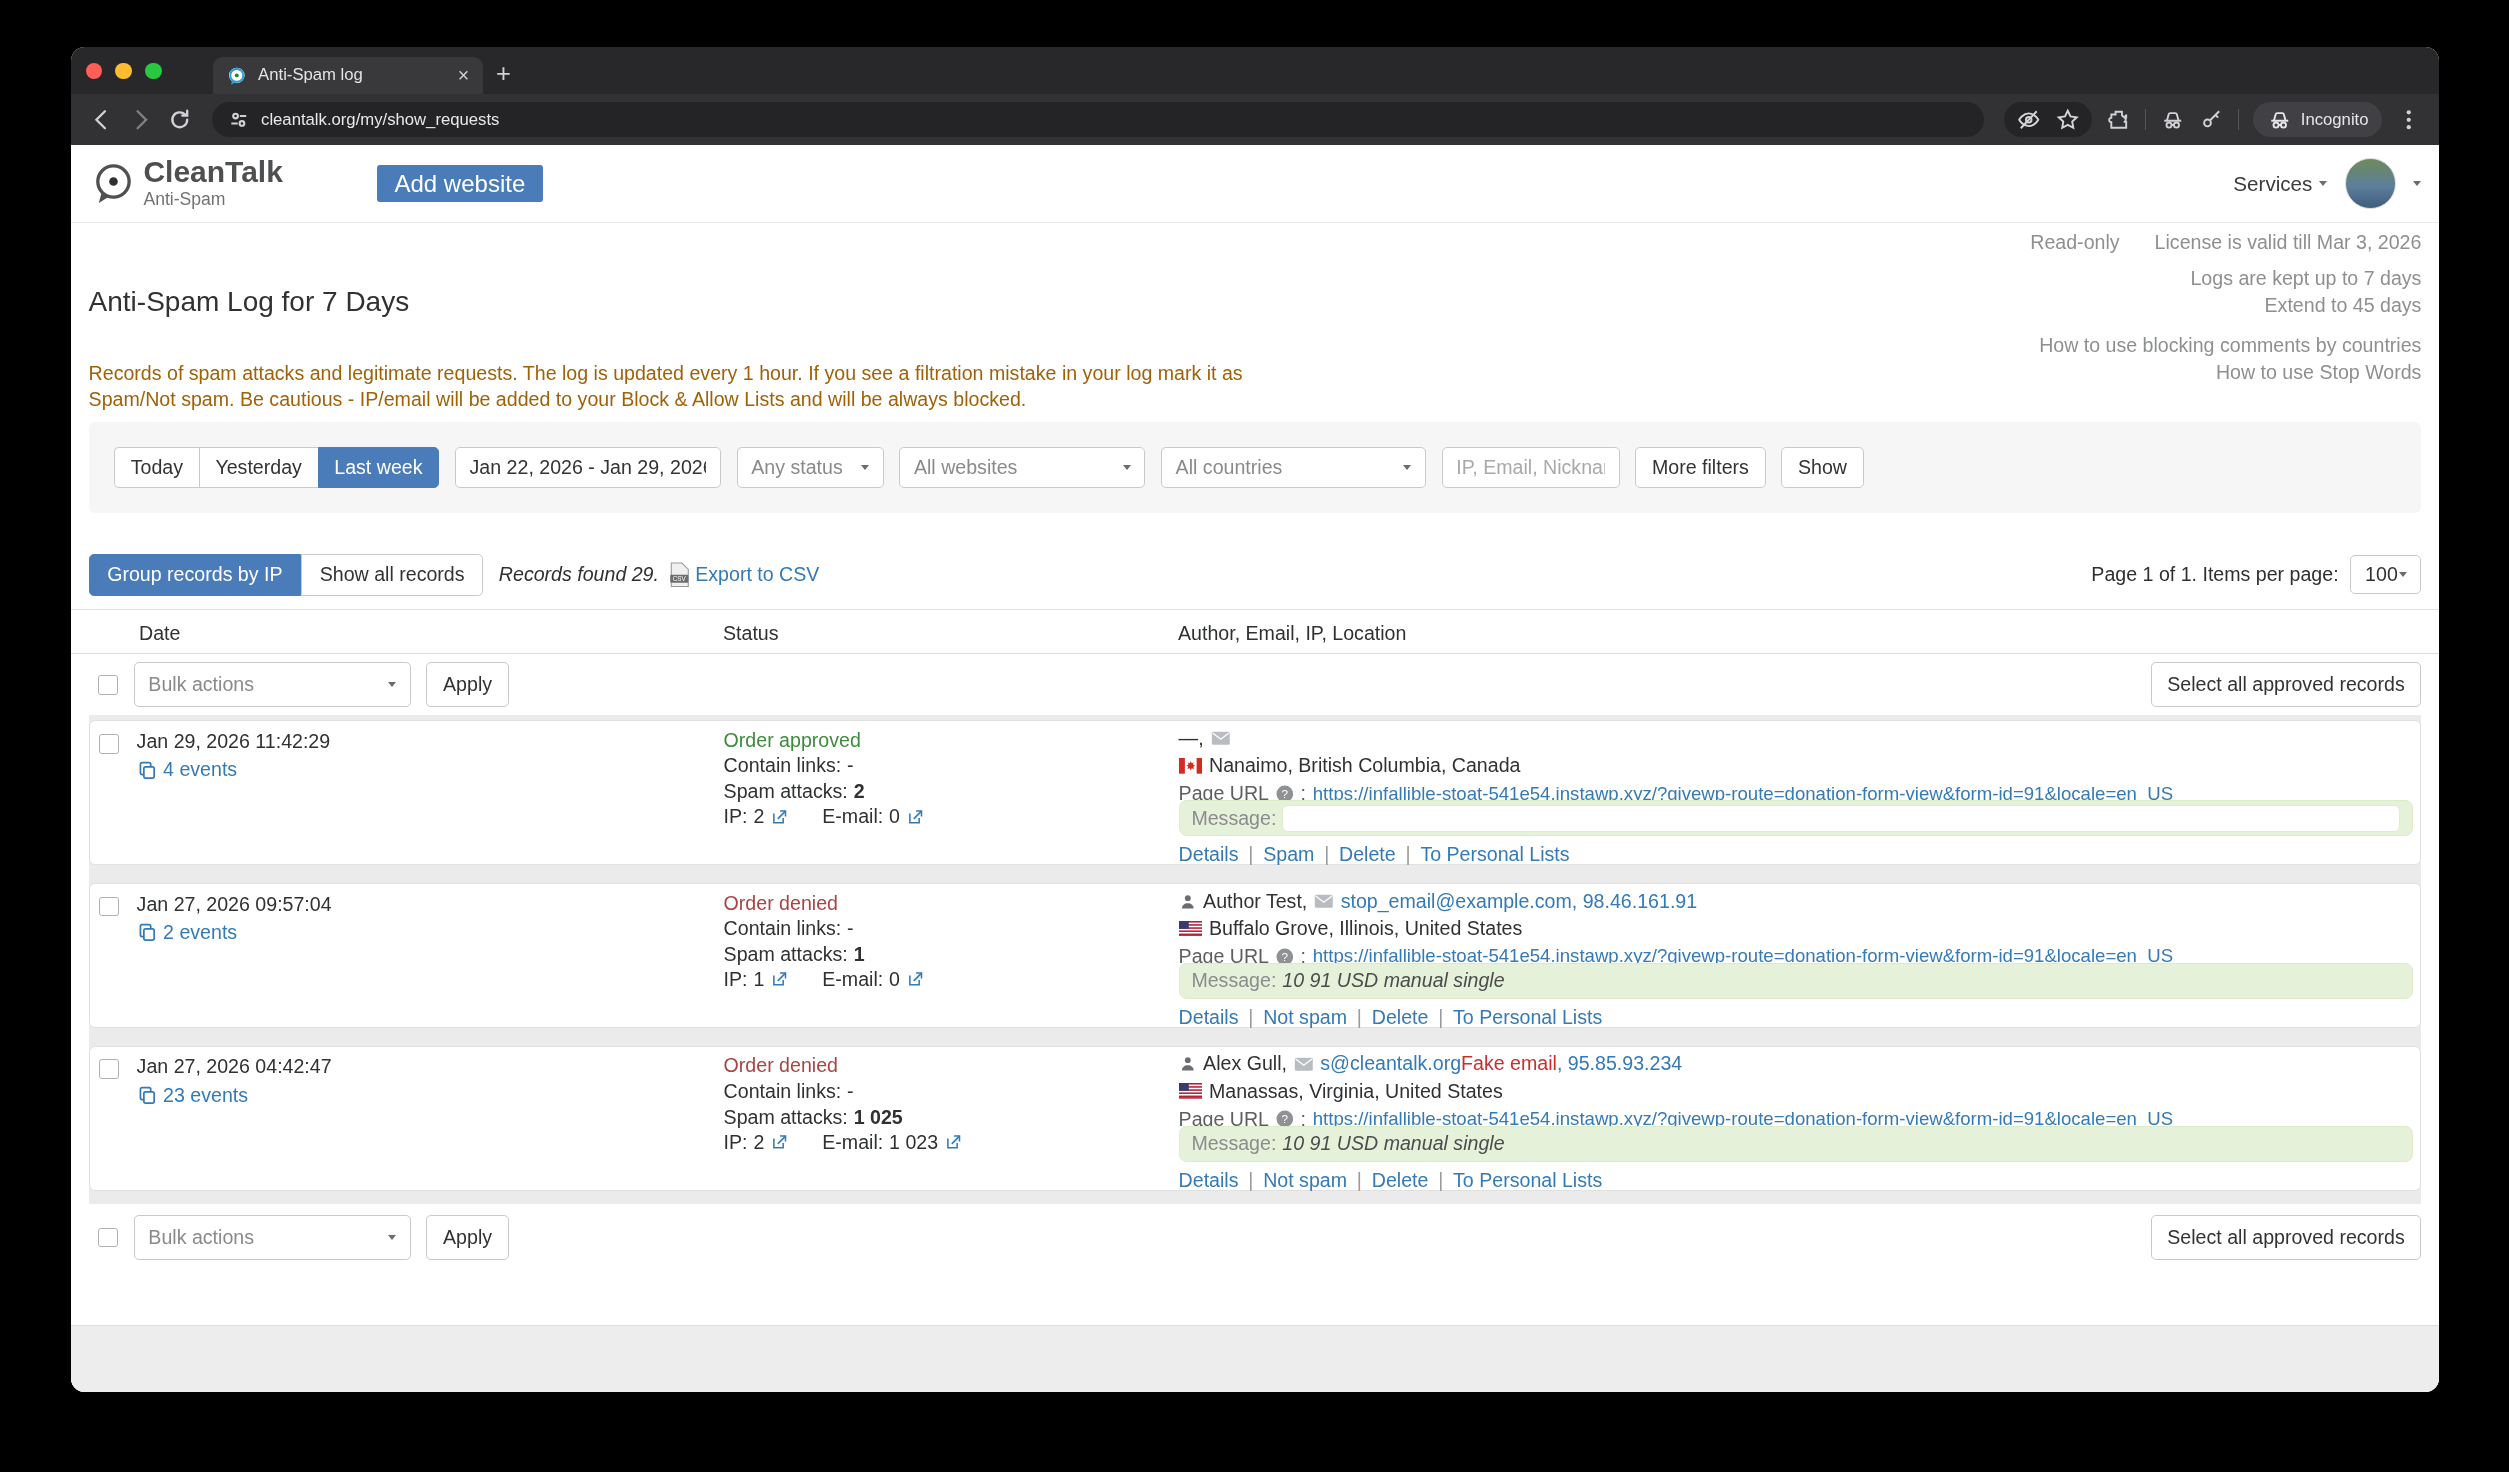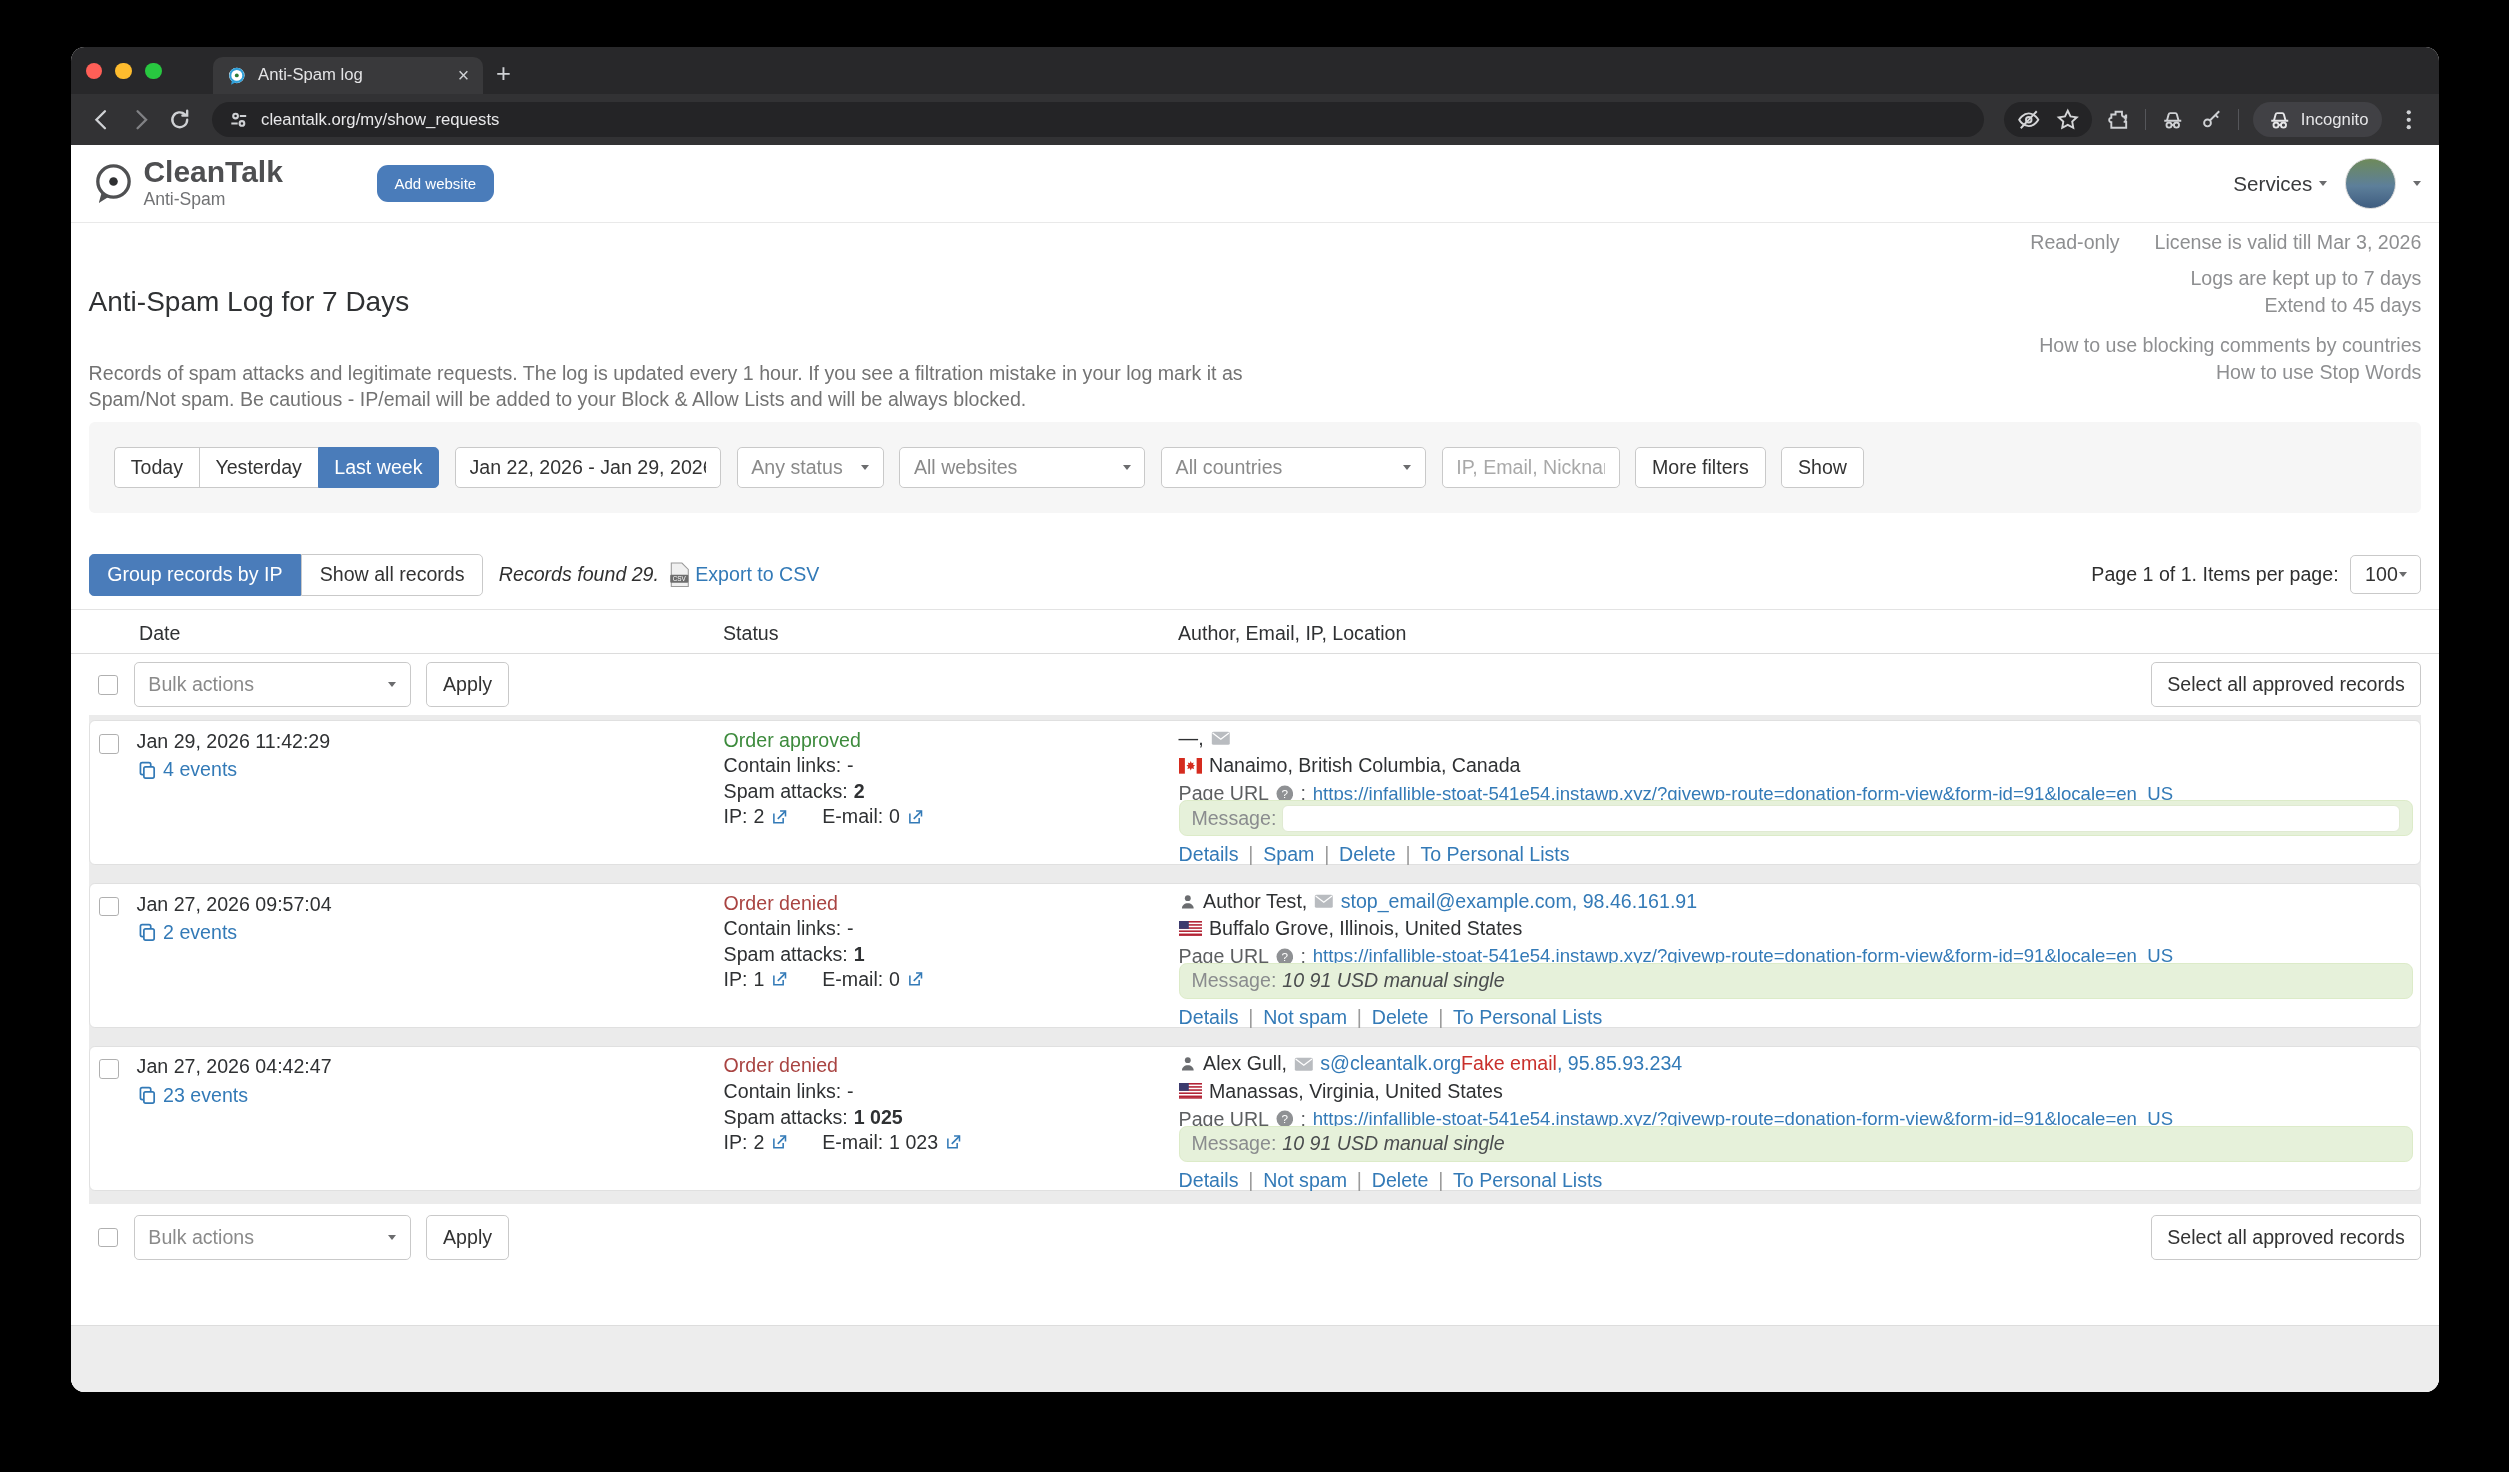--- a/index.html
+++ b/index.html
@@ -26,34 +26,34 @@
   .incog-pill { height:35px; background:#414145; border-radius:17.6px; display:flex; align-items:center; padding:0 13.7px; gap:8.8px; color:#e6e6e8; font-size:16.7px; }
   .vsep { width:1px; height:21.6px; background:#55565a; }
 
   
   .page { position:relative; height:1247px; background:#fff; color:#333; font-size:19.6px; overflow:hidden; }
 
   .site-header { height:78px; display:flex; align-items:center; padding:0 17.6px; border-bottom:1px solid #e9e9e9; }
   .brand-wrap { display:flex; align-items:center; gap:7.8px; }
   .brand-txt .b1 { font-size:30px; font-weight:600; color:#4e4f51; line-height:1; }
   .brand-txt .b2 { font-size:17.6px; color:#717274; margin-top:2.9px; }
-  .add-btn { margin-left:94px; background:#4a7cba; color:#fff; font-size:15px; border:none; border-radius:11px; height:37px; padding:0 17.6px; }
+  .add-btn { margin-left:94px; background:#4a7cba; color:#fff; font-size:24px; border:none; border-radius:3px; height:37px; padding:0 17.6px; }
   .nav { display:flex; align-items:center; gap:45px; margin-left:41px; }
   .nav-item { display:flex; align-items:center; gap:6.9px; color:#3a3b3d; font-size:20.6px; }
   .badge { width:31px; height:31px; border-radius:50%; background:#eba948; color:#fff; font-size:17.6px; display:flex; align-items:center; justify-content:center; }
   .hdr-right { margin-left:auto; display:flex; align-items:center; gap:17.6px; }
   .avatar { width:51px; height:51px; border-radius:50%; background:linear-gradient(180deg,#6e8a5a 0%,#5d7f9a 55%,#3f5d80 100%); border:1px solid #d7d7d7; }
   .caret { width:0; height:0; border-left:4.9px solid transparent; border-right:4.9px solid transparent; border-top:5.9px solid #6b6c6e; display:inline-block; }
 
   .ro-line { position:absolute; top:86px; right:17.6px; color:#8e8f91; font-size:19.6px; display:flex; gap:35px; }
   .side-links { position:absolute; top:120px; right:17.6px; text-align:right; color:#8e8f91; font-size:19.6px; line-height:27.4px; }
   .side-links .gap { height:11.8px; }
 
   .h1 { margin:63px 0 0 17.6px; font-size:28px; font-weight:500; color:#2f3133; }
-  .desc { margin:43px 0 0 17.6px; font-size:19.6px; line-height:25.5px; color:#737373; }
+  .desc { margin:43px 0 0 17.6px; font-size:19.6px; line-height:25.5px; color:#a16207; }
 
   .filter-panel { margin:9.8px 17.6px 0; height:91px; background:#f6f6f6; border-radius:5.9px; display:flex; align-items:center; padding:0 25.5px; gap:15.7px; }
   .btn { height:41px; background:#fff; border:1px solid #c9c9c9; border-radius:4.9px; font-size:19.6px; color:#333; padding:0 15.7px; font-family:inherit; }
   .btn-group { display:flex; }
   .btn-group .btn { border-radius:0; border-right-width:0; }
   .btn-group .btn:first-child { border-radius:4.9px 0 0 4.9px; }
   .btn-group .btn:last-child { border-radius:0 4.9px 4.9px 0; border-right-width:1px; }
   .btn.active { background:#4a7cba; border-color:#4a7cba; color:#fff; }
   .txt { height:41px; background:#fff; border:1px solid #c9c9c9; border-radius:4.9px; font-size:19.6px; color:#333; padding:0 13.7px; font-family:inherit; }
   .txt.date { width:266px; text-align:center; }

